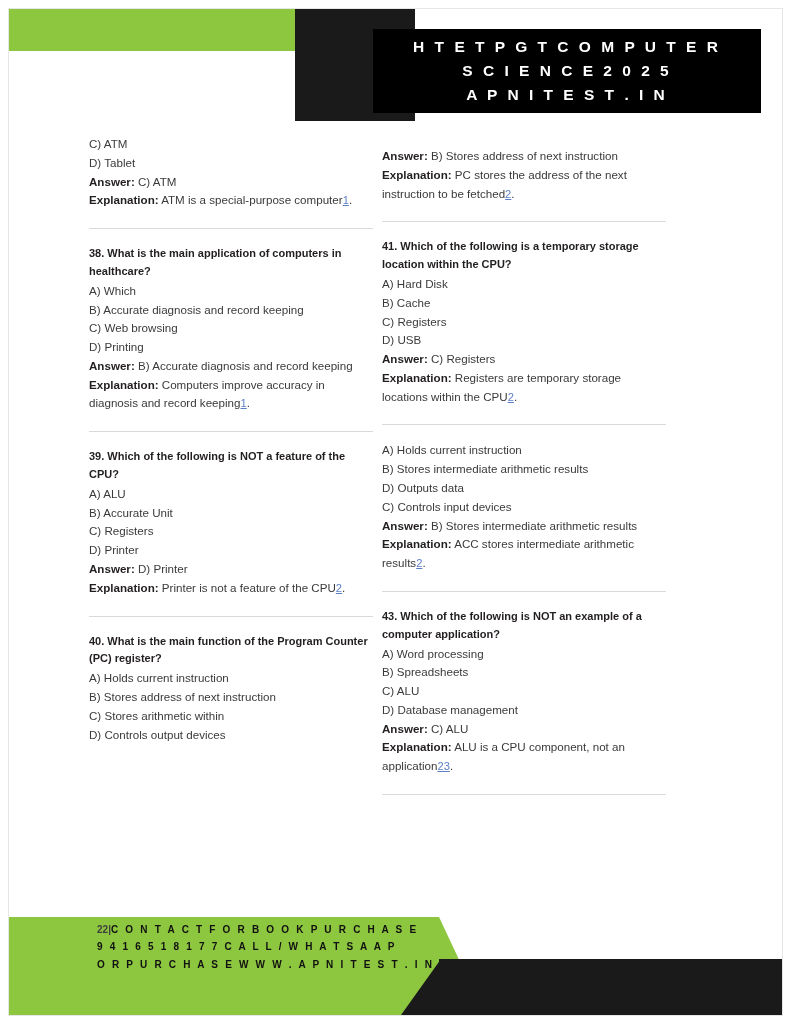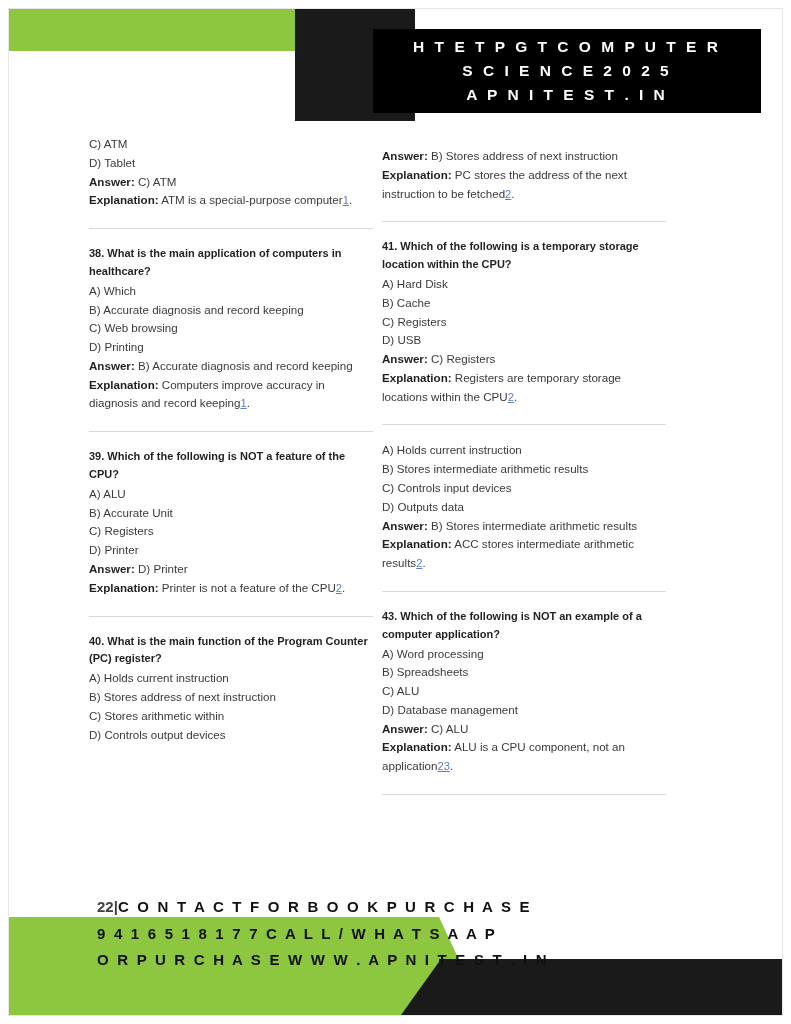--- a/index.html
+++ b/index.html
@@ -128,21 +128,21 @@
   .ftr-black-slope {
     position: absolute; left: 392px; bottom: 0;
     width: 0; height: 0;
     border-bottom: 56px solid #1a1a1a;
     border-left: 40px solid transparent;
   }
   .ftr-text {
     position: absolute;
     left: 88px; bottom: 42px;
     font-weight: bold;
-    font-size: 15px;
+    font-size: 10px;
     letter-spacing: 2.2px;
     line-height: 1.75;
     color: #111;
   }
   .ftr-text .pg { color: #3f3f3f; letter-spacing: 0px; }
   .ftr-line { white-space: nowrap; }
 </style>
 </head>
 <body>
 
@@ -223,22 +223,22 @@
         <p class="opt">D) USB</p>
         <p class="ans"><span class="lbl">Answer:</span><span> C) Registers</span></p>
         <p class="exp"><span class="lbl">Explanation:</span><span> Registers are temporary storage locations within the CPU</span><span class="cite">2</span><span>.</span></p>
       </div>
 
       <hr class="sep">
 
       <div class="q-block">
         <p class="opt">A) Holds current instruction</p>
         <p class="opt">B) Stores intermediate arithmetic results</p>
+        <p class="opt">D) Outputs data</p>
         <p class="opt">C) Controls input devices</p>
-        <p class="opt">D) Outputs data</p>
         <p class="ans"><span class="lbl">Answer:</span><span> B) Stores intermediate arithmetic results</span></p>
         <p class="exp"><span class="lbl">Explanation:</span><span> ACC stores intermediate arithmetic results</span><span class="cite">2</span><span>.</span></p>
       </div>
 
       <hr class="sep">
 
       <div class="q-block">
         <p class="q-title">43. Which of the following is NOT an example of a computer application?</p>
         <p class="opt">A) Word processing</p>
         <p class="opt">B) Spreadsheets</p>

